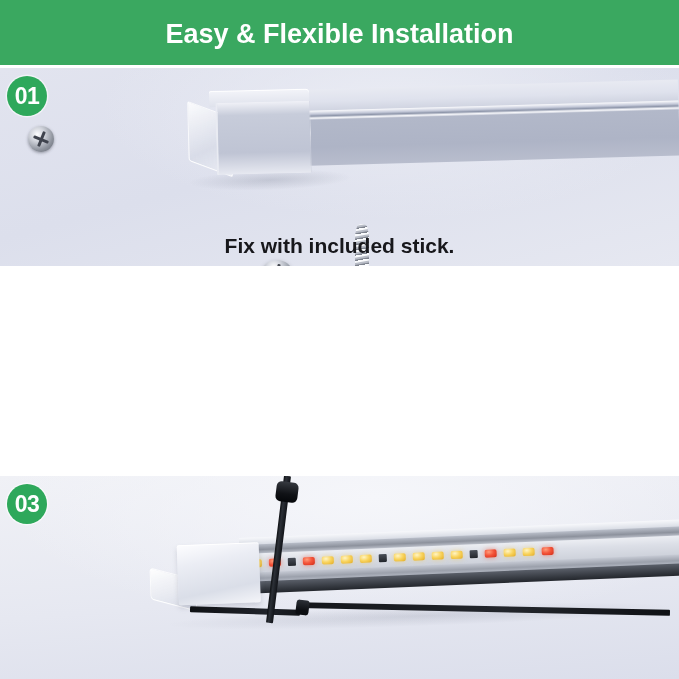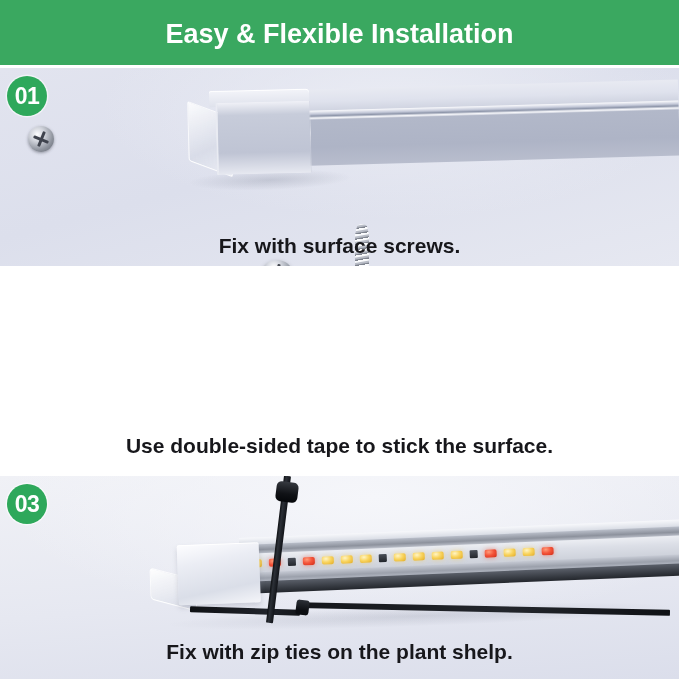--- a/index.html
+++ b/index.html
@@ -549,24 +549,23 @@
 
       <div class="screw-stand">
         <div class="screw-stand-thread"></div>
 
       </div>
     </div>
 
     <div class="badge">01</div>
   </div>
 
-  <div class="caption" id="cap-1">Fix with surface screws.</div>
-
-
-  <div class="caption" id="cap-2">Use double-sided tape to stick the surface.</div>
+  <div class="caption" id="cap-1">Fix with included stick.</div>
+
+
 
   <div class="panel" id="panel-3">
     <div class="p3-surface">
 
       <div class="p3-shadow"></div>
 
       <div class="p3-bar">
         <div class="p3-bar-topedge"></div>
         <div class="p3-bar-rail-a"></div>
         <div class="p3-bar-channel"></div>
@@ -601,15 +600,14 @@
       <div class="zip-tail-left"></div>
       <div class="zip-tail"></div>
       <div class="zip-strap"></div>
       <div class="zip-head"></div>
       <div class="zip-lock"></div>
     </div>
 
     <div class="badge">03</div>
   </div>
 
-  <div class="caption" id="cap-3">Fix with zip ties on the plant shelp.</div>
 
 </div>
 
 </body></html>

